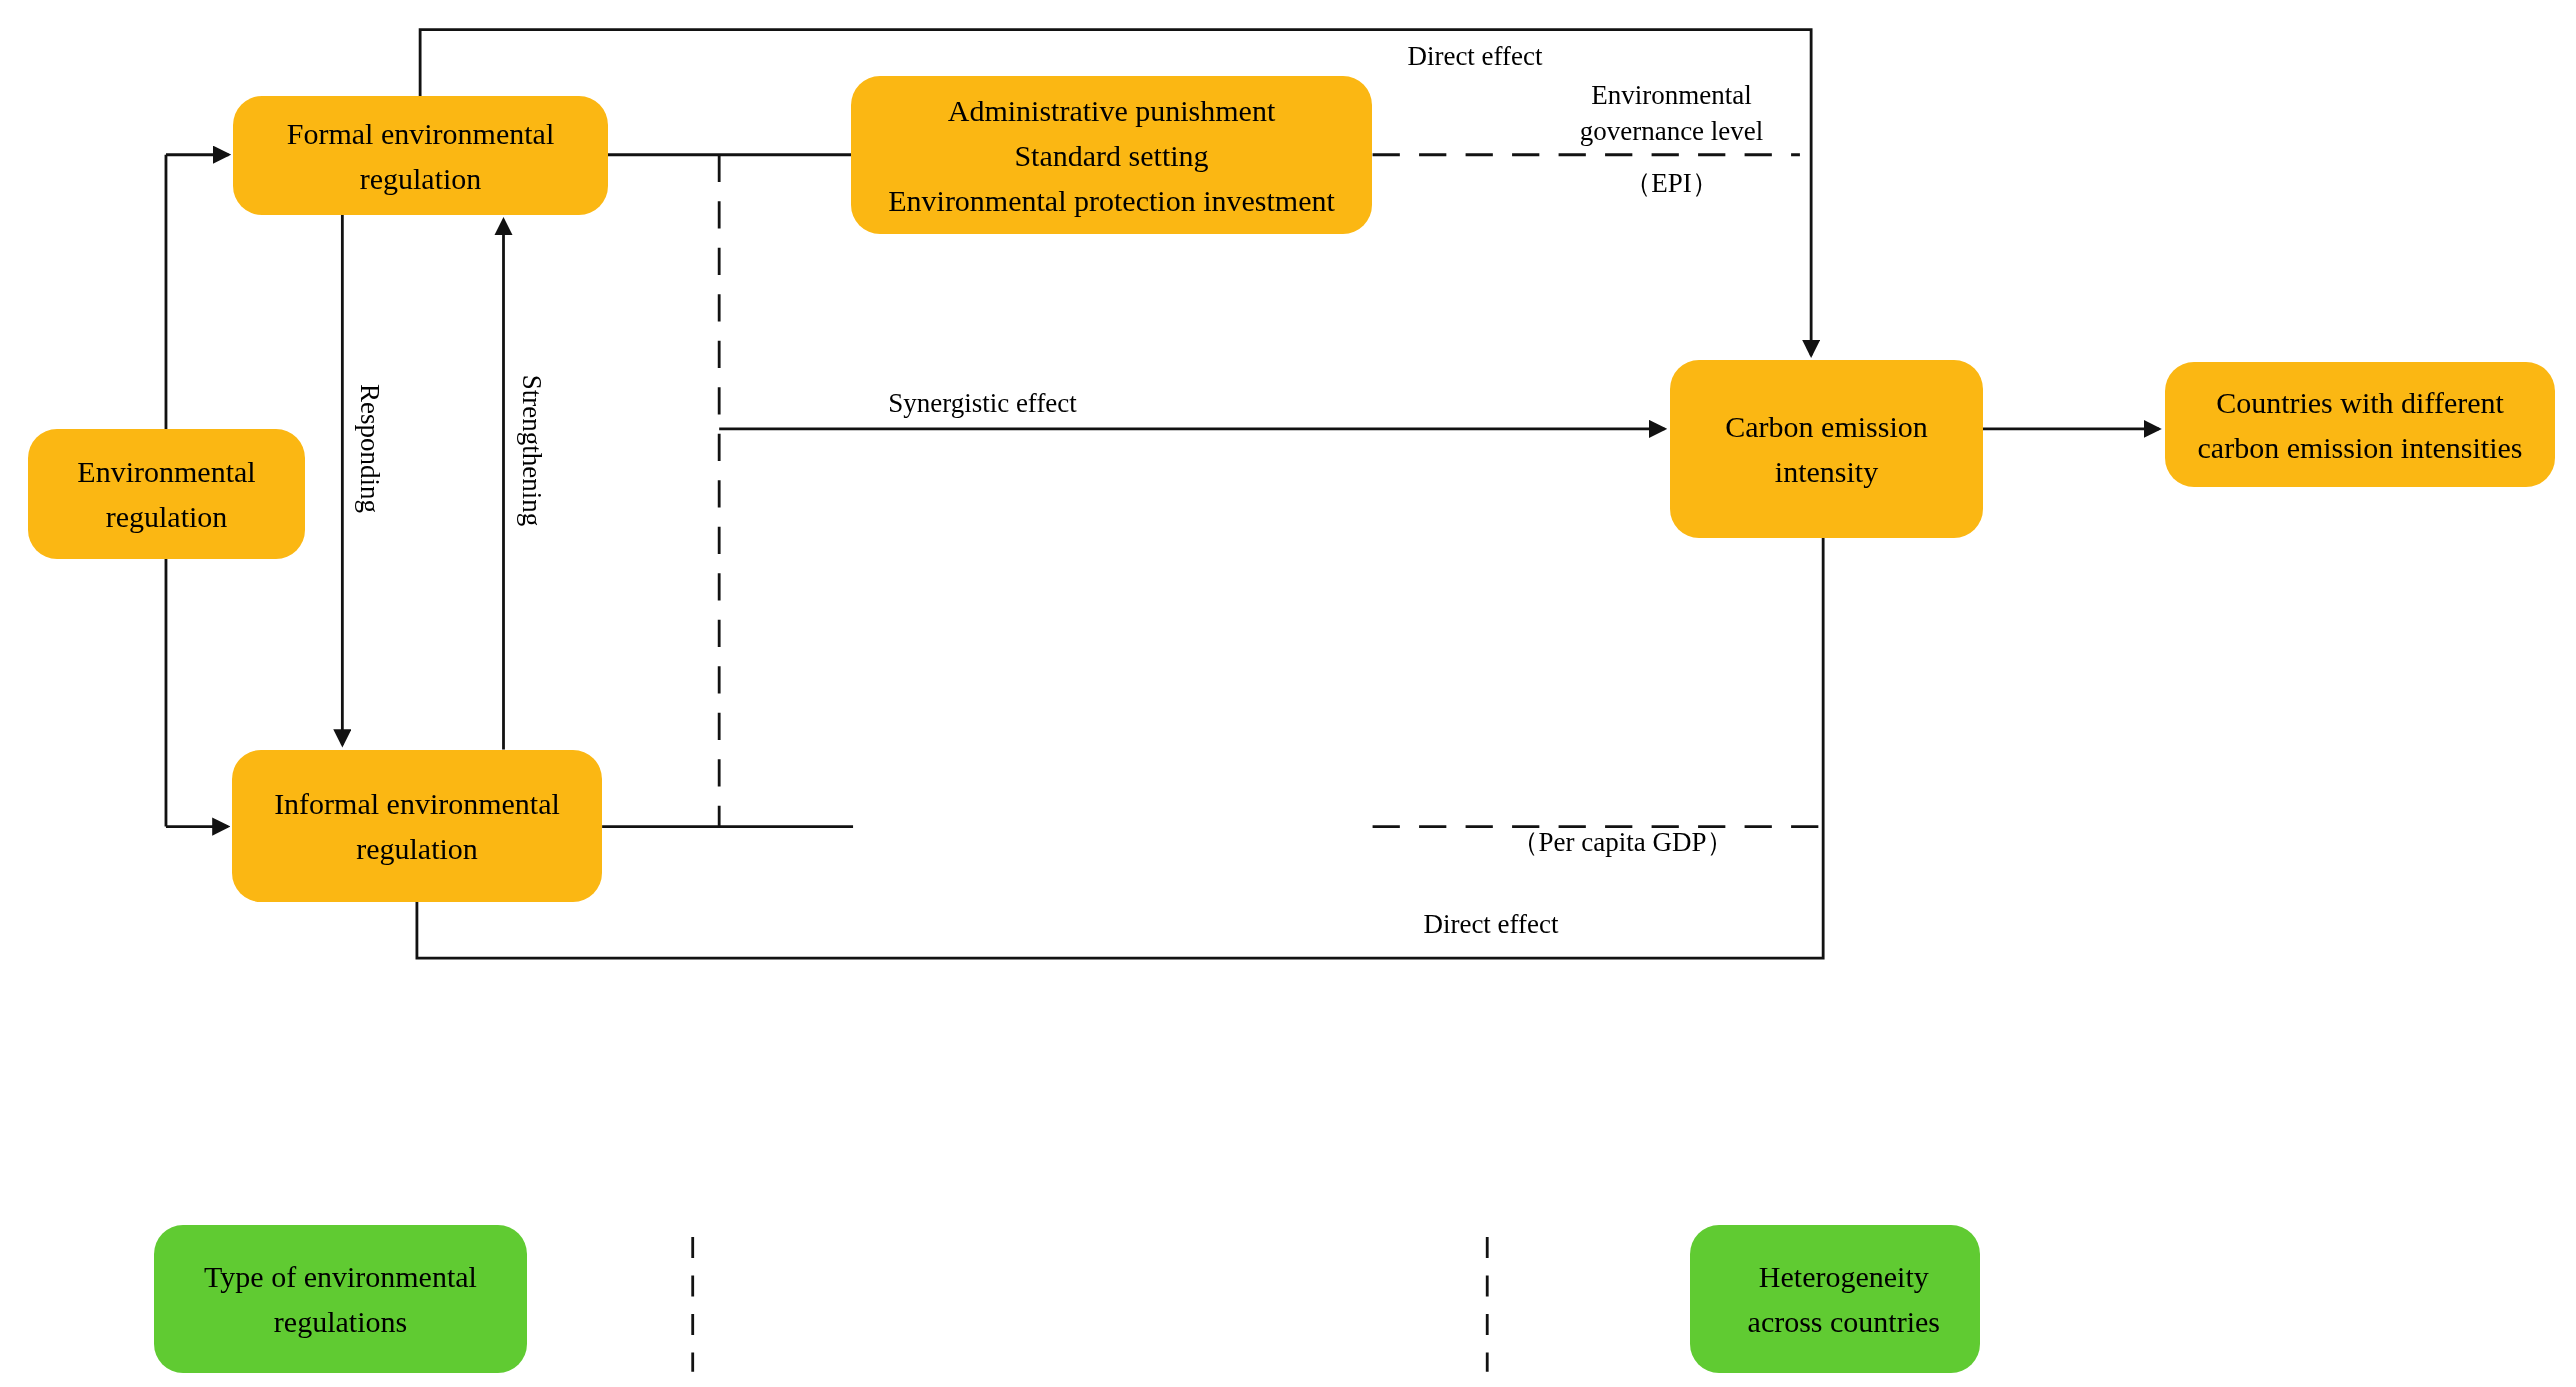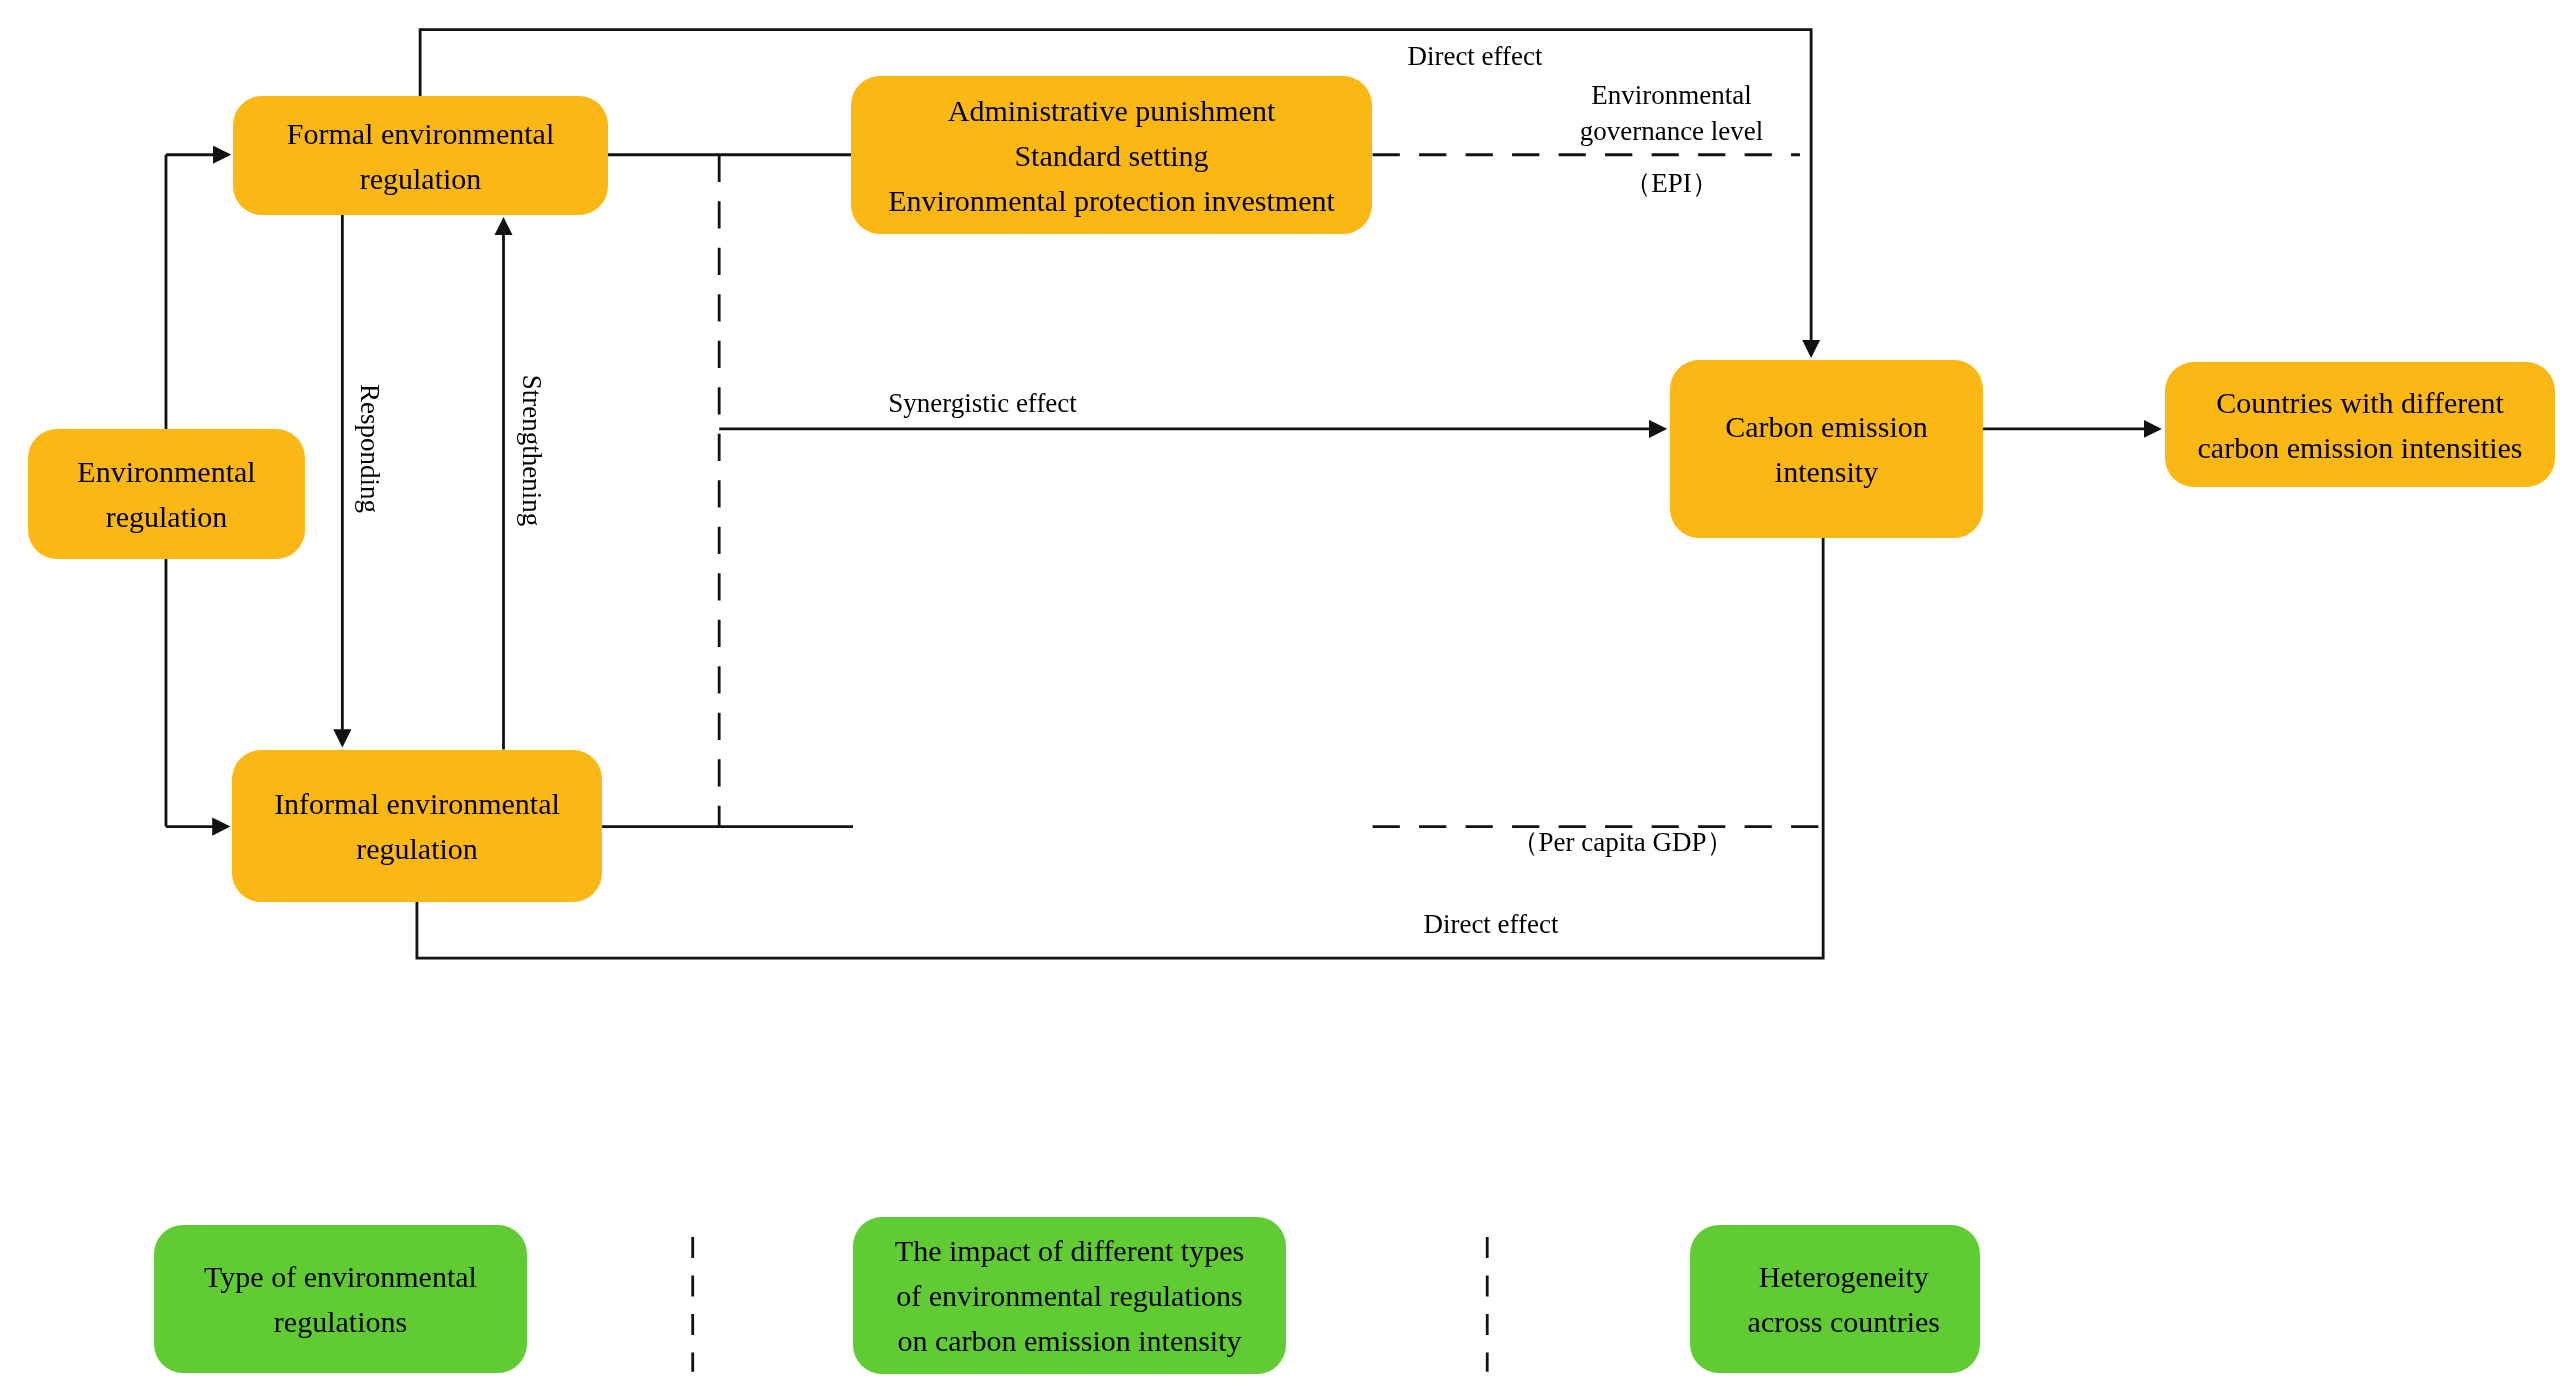--- a/index.html
+++ b/index.html
@@ -146,21 +146,18 @@
   <div class="lbl rot" style="left:437px;top:433px;width:188px;height:35px;">Strengthening</div>
 
 
   <div class="lbl" style="left:1434px;top:824px;width:377px;">（Per capita GDP）</div>
 
   <div class="lbl" style="left:1395px;top:906px;width:192px;">Direct effect</div>
 
   <div class="node legend-box" style="left:154px;top:1225px;width:373px;height:148px;">Type of environmental
 regulations</div>
 
-  <div class="node legend-box" style="left:853px;top:1217px;width:433px;height:157px;">The impact of different types
-of environmental regulations
-on carbon emission intensity</div>
 
   <div class="node legend-box" style="left:1690px;top:1225px;width:290px;height:148px;padding-left:24px;">Heterogeneity
 across countries</div>
 
 </div>
 
 
 </body></html>

